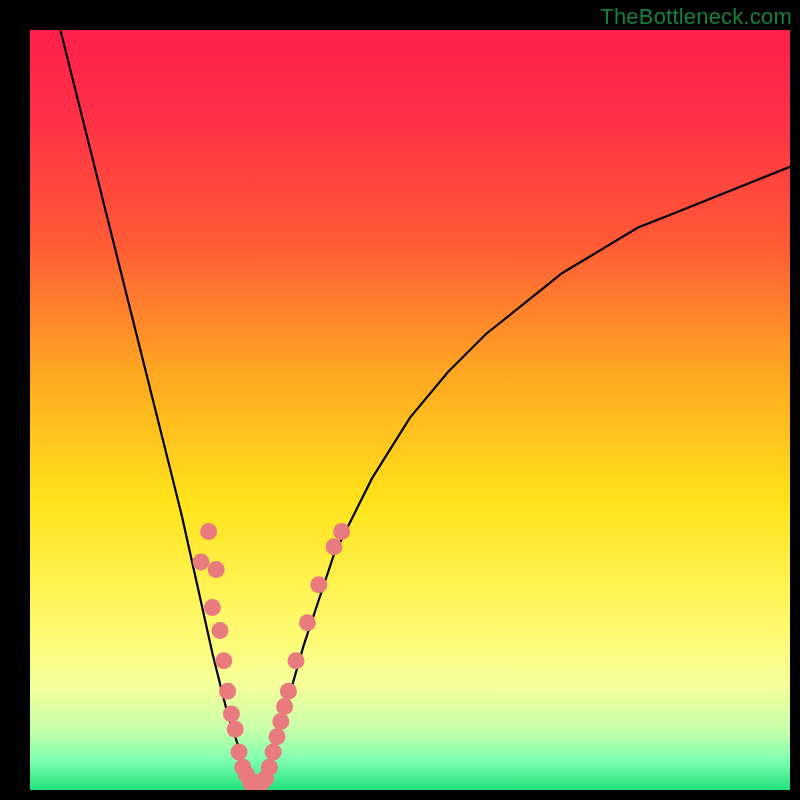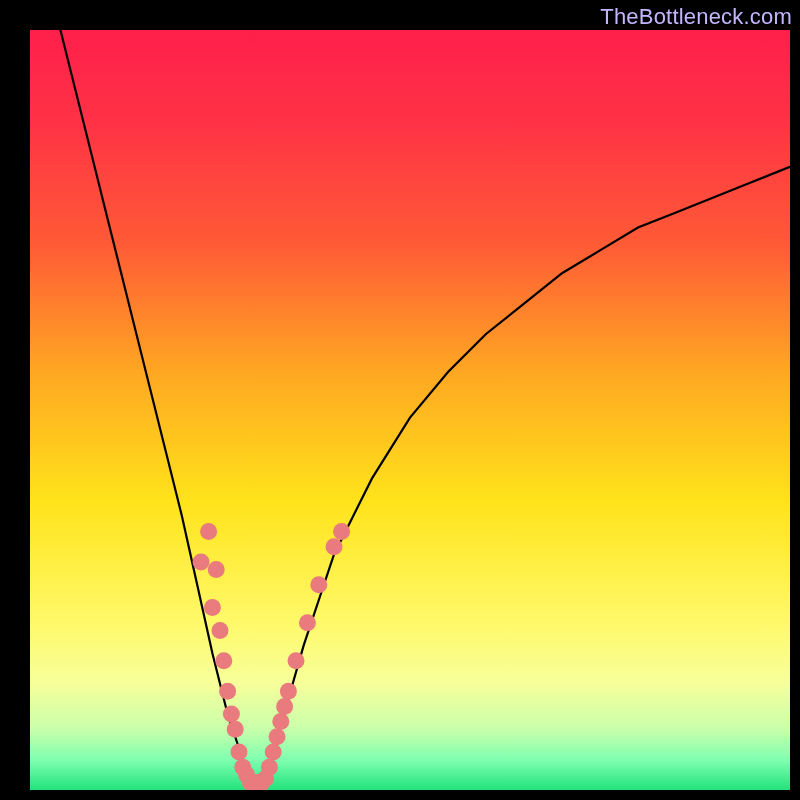--- a/index.html
+++ b/index.html
@@ -21,21 +21,21 @@
     left: 30px;
     top: 30px;
     width: 760px;
     height: 760px;
     overflow: hidden;
   }
   .watermark {
     position: absolute;
     top: 4px;
     right: 8px;
-    color: #c4b5fd;
+    color: #15803d;
     font-size: 22px;
     letter-spacing: 0.2px;
     user-select: none;
   }
   svg.curve {
     position: absolute;
     inset: 0;
     width: 100%;
     height: 100%;
   }

